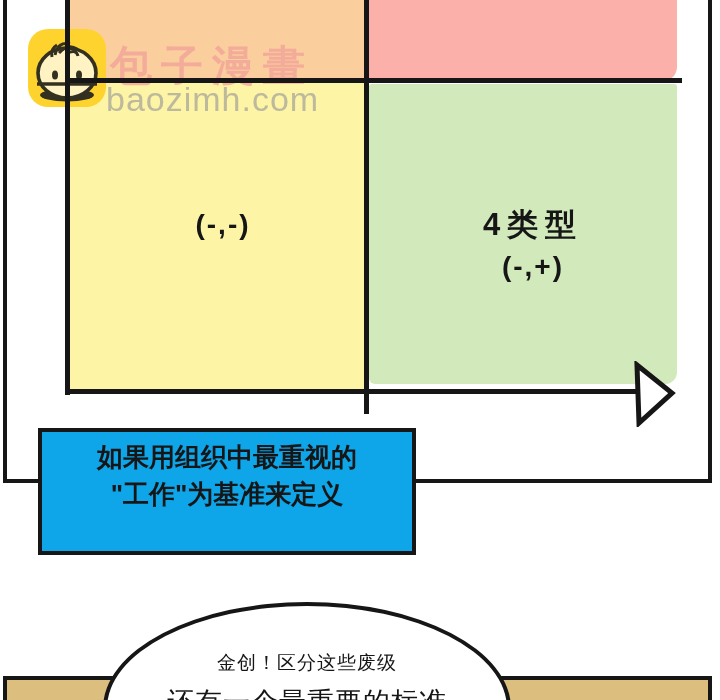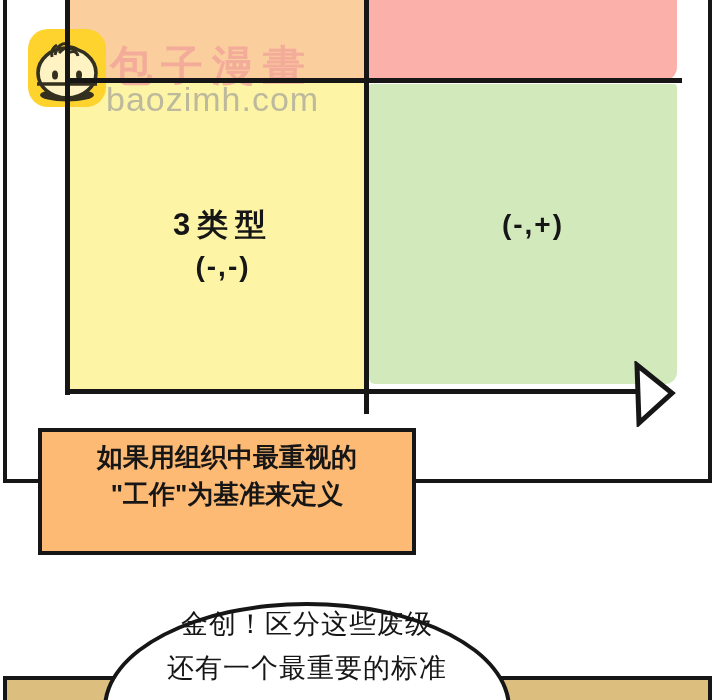--- a/index.html
+++ b/index.html
@@ -39,31 +39,31 @@
   .qtitle{font-size:31px;font-weight:600;letter-spacing:7px;}
   .qsign{font-size:28px;font-weight:700;letter-spacing:2px;margin-top:5px;}
   .axis-label{left:558px;top:434px;font-size:29px;font-weight:600;letter-spacing:5px;z-index:5;}
   
   .logo{left:28px;top:29px;width:78px;height:78px;border-radius:20px;z-index:3;}
   .wm-brand{left:110px;top:38px;font-size:42px;font-weight:700;letter-spacing:9px;opacity:.8;z-index:3;}
   .wm-domain{left:106px;top:80px;font-size:34px;font-weight:400;letter-spacing:1px;opacity:.65;z-index:3;}
   
   .caption-box{
     left:38px;top:428px;width:370px;height:112px;
-    border:4px solid #161616;background:#fdba74;z-index:6;
+    border:4px solid #161616;background:#0ea5e9;z-index:6;
     text-align:center;padding-top:7px;
   }
   .caption-line{font-size:26px;line-height:37px;font-weight:600;}
   
   .bubble{
     left:103px;top:602px;width:400px;height:205px;
     border:4px solid #161616;border-radius:50%;background:#fff;
     z-index:6;text-align:center;
   }
-  .bubble-l1{font-size:27px;font-weight:500;letter-spacing:1px;}
+  .bubble-l1{margin-top:44px;font-size:19px;font-weight:500;letter-spacing:1px;}
   .bubble-l2{margin-top:8px;font-size:27px;font-weight:500;letter-spacing:1px;}
 </style>
 </head>
 <body>
 
 <div class="abs" style="inset:0;">
 
   <div class="abs panel-top"></div>
 
   <div class="abs quad q-tl" style="background-color: rgb(251, 206, 157);"></div>
@@ -89,24 +89,24 @@
 
   <div class="abs line axis-y"></div>
   <div class="abs line mid-h"></div>
   <div class="abs line mid-v"></div>
   <div class="abs line axis-x"></div>
   <svg class="abs arrowhead" viewBox="0 0 46 66">
     <polygon points="5,4 40,32 7,62" fill="#ffffff" stroke="#161616" stroke-width="5"></polygon>
   </svg>
 
   <div class="abs qlabel qlabel-3">
-    <div class="qtitle">3类型</div>
     <div class="qsign">(-,-)</div>
   </div>
   <div class="abs qlabel qlabel-4">
+    <div class="qtitle">4类型</div>
     <div class="qsign">(-,+)</div>
   </div>
 
 
   <div class="abs caption-box">
     <div class="caption-line">如果用组织中最重视的</div>
     <div class="caption-line">"工作"为基准来定义</div>
   </div>
 
   <div class="abs panel-bottom" style="background-color: rgb(220, 191, 126);"></div>

